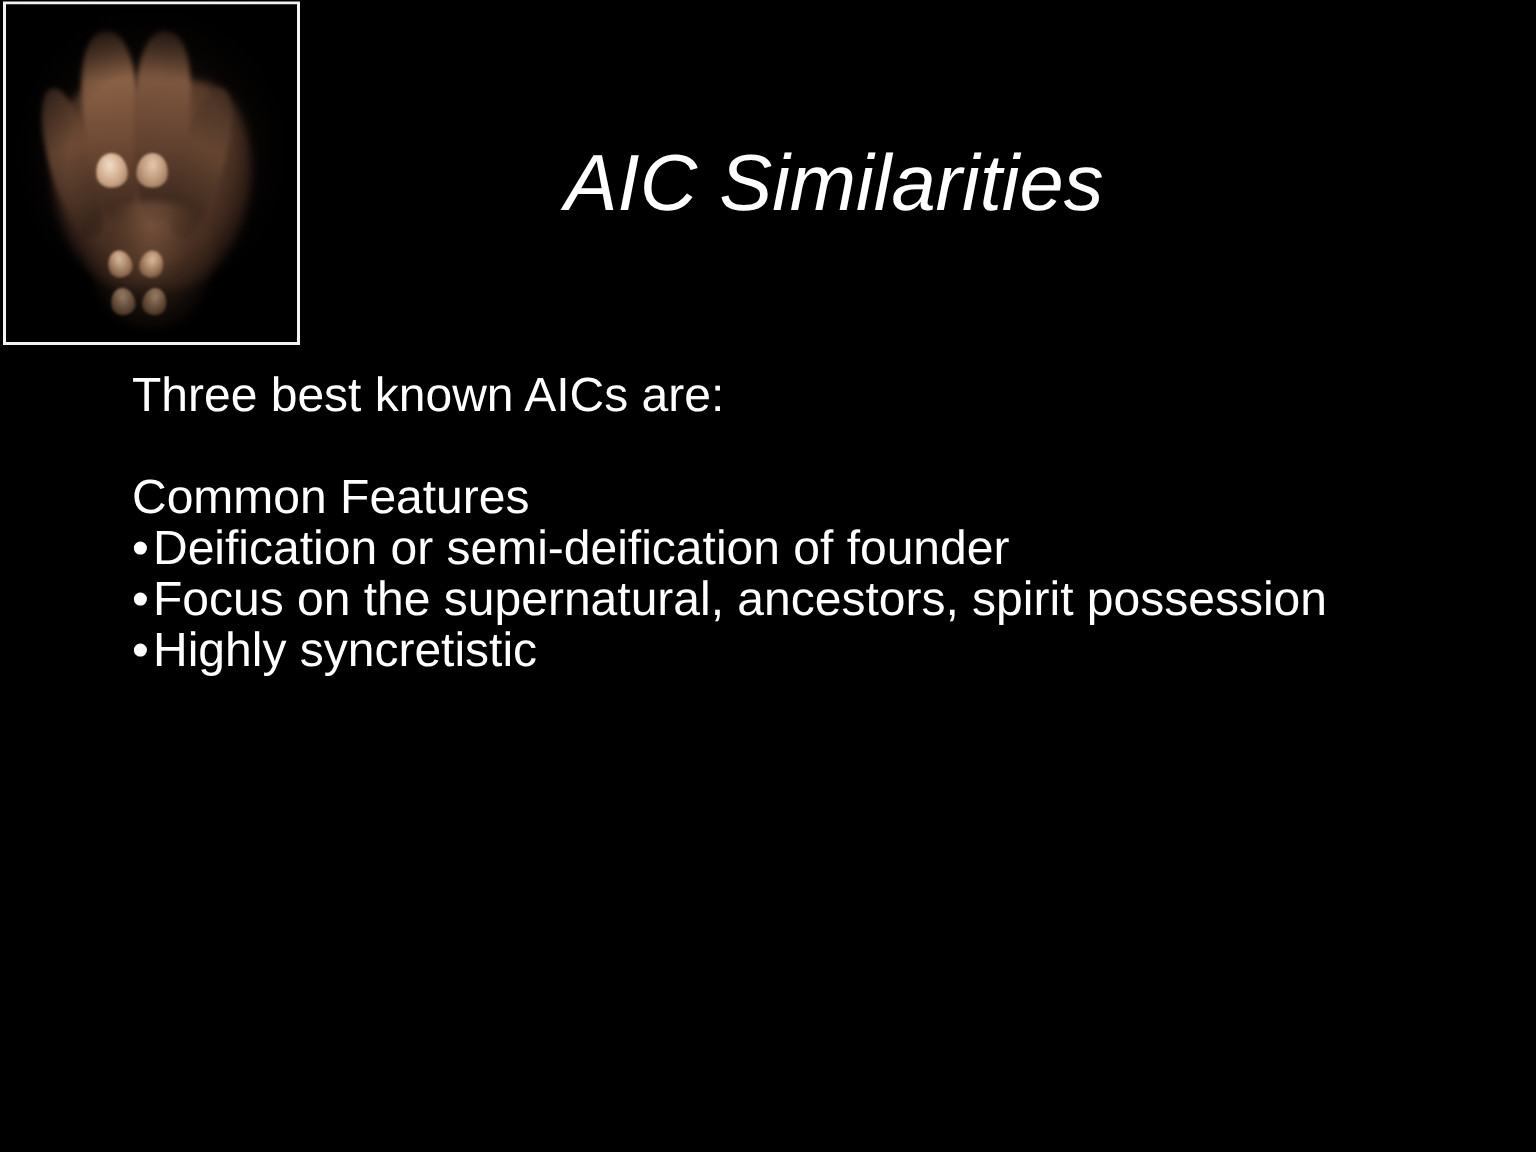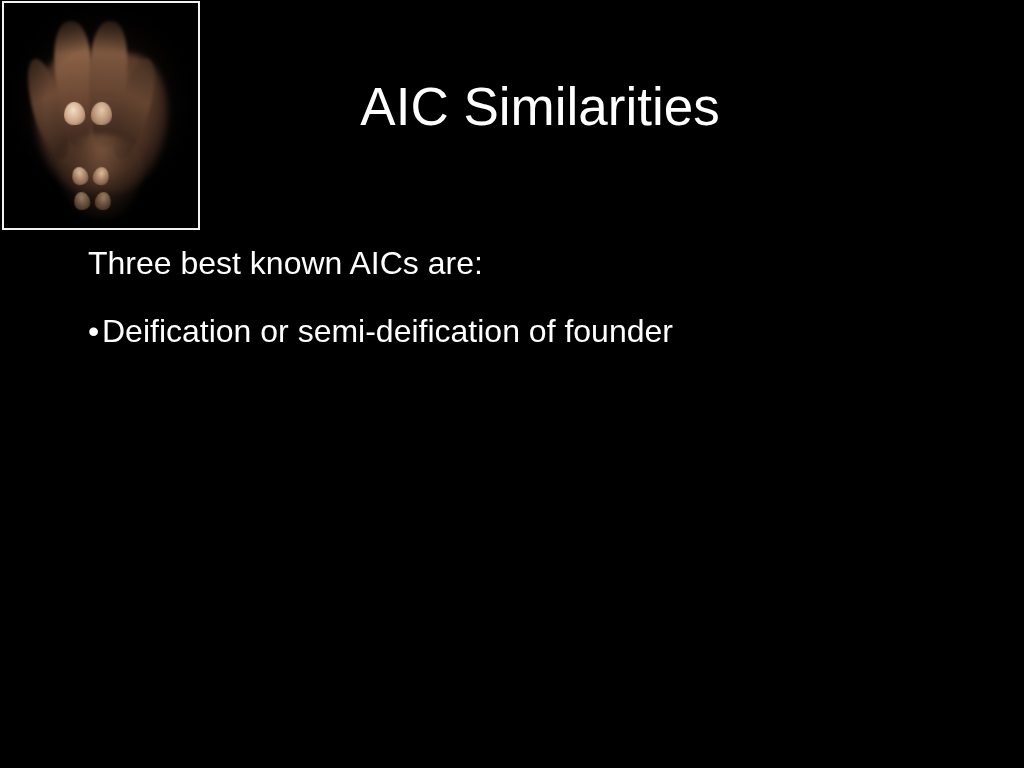--- a/index.html
+++ b/index.html
@@ -129,22 +129,23 @@
     position: absolute;
     left: 210px;
     top: 78px;
     width: 660px;
     text-align: center;
     color: #ffffff;
     font-size: 53px;
     line-height: 58px;
     font-weight: normal;
     letter-spacing: 0px;
-    margin: 0;
+    margin: 16px;
     white-space: nowrap;
+    font-style: italic;
   }
 
   
   #body-text {
     position: absolute;
     left: 88px;
     top: 246px;
     width: 900px;
     color: #ffffff;
     font-size: 32px;
@@ -193,18 +194,21 @@
 
   <div id="body-text">
 
     <div class="text-block">
       <div class="line">Three best known AICs are:</div>
     </div>
 
     <div class="block-gap"></div>
 
     <div class="text-block">
+      <div class="line">Common Features</div>
       <div class="line bullet"><span class="bullet-glyph">•</span><span>Deification or semi-deification of founder</span></div>
+      <div class="line bullet"><span class="bullet-glyph">•</span><span>Focus on the supernatural, ancestors, spirit possession</span></div>
+      <div class="line bullet"><span class="bullet-glyph">•</span><span>Highly syncretistic</span></div>
     </div>
 
   </div>
 
 </div>
 
 </body></html>

